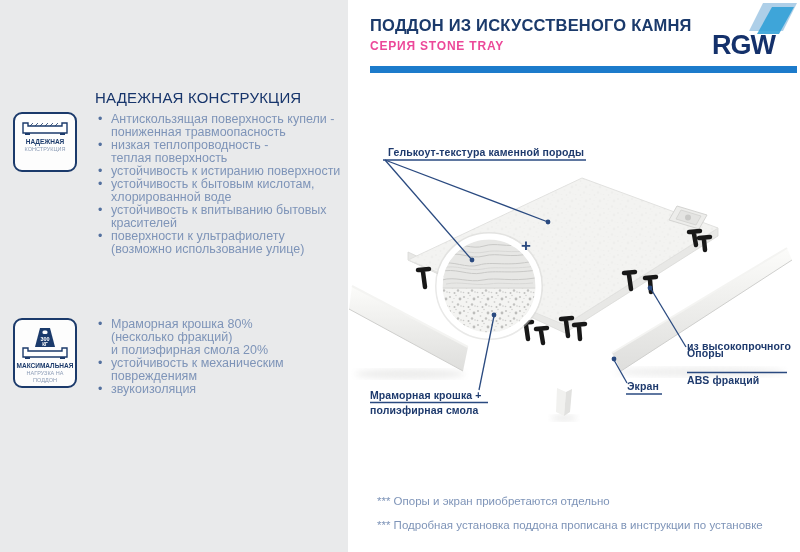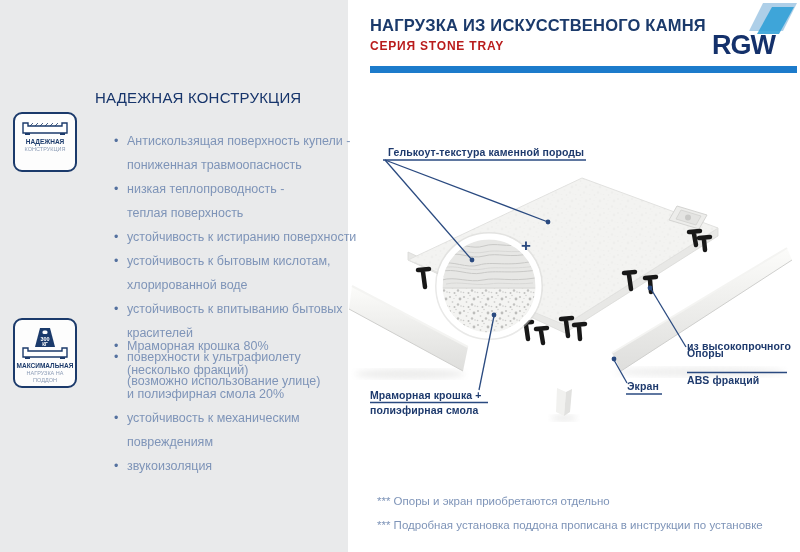--- a/index.html
+++ b/index.html
@@ -2,40 +2,40 @@
 <html><head>
 <meta charset="utf-8">
 <style>
   html,body{margin:0;padding:0;background:#fff;}
   .page{position:relative;width:800px;height:552px;background:#ffffff;overflow:hidden;
         font-family:"Liberation Sans","DejaVu Sans",sans-serif;}
   
   .left-panel{position:absolute;left:0;top:0;width:348px;height:552px;background:#e9eaeb;}
   .panel-heading{position:absolute;left:95px;top:89px;font-size:15px;font-weight:normal;
                  color:#17356b;letter-spacing:.2px;white-space:nowrap;}
-  ul.feature-list{position:absolute;left:97px;margin:16px;padding:0;list-style:none;
-                  width:250px;font-size:12.5px;line-height:24px;color:#7e94b8;}
+  ul.feature-list{position:absolute;left:97px;margin:0;padding:0;list-style:none;
+                  width:250px;font-size:12.5px;line-height:13px;color:#7e94b8;}
   ul.list1{top:113px;}
   ul.list2{top:318px;}
   ul.feature-list li{position:relative;padding-left:14px;margin:0;}
   ul.feature-list li::before{content:"•";position:absolute;left:1px;top:0;color:#54719f;}
   ul.feature-list li span{white-space:pre-line;}
   
   .badge{position:absolute;left:13px;width:64px;background:#fdfdfd;border:2px solid #1b3a6b;
          border-radius:9px;text-align:center;box-sizing:border-box;}
   .badge1{top:112px;height:60px;}
   .badge2{top:318px;height:70px;}
   .badge svg{display:block;margin:6px auto 2px auto;}
   .badge .b-line1{font-size:6.5px;font-weight:bold;color:#1b3a6b;line-height:8px;}
   .badge .b-line2{font-size:5.5px;color:#8c9cb6;line-height:7px;}
   
   .doc-title{position:absolute;left:370px;top:16px;font-size:16.5px;font-weight:bold;
              color:#1b3a6b;letter-spacing:.2px;white-space:nowrap;}
   .doc-subtitle{position:absolute;left:370px;top:39px;font-size:12px;font-weight:600;
-                color:#b91c1c;letter-spacing:.8px;white-space:nowrap;}
+                color:#ec4899;letter-spacing:.8px;white-space:nowrap;}
   .header-rule{position:absolute;left:370px;top:66px;width:427px;height:7px;background:#1c7bcb;}
   .logo{position:absolute;left:700px;top:0;}
   
   .diagram-svg{position:absolute;left:0;top:0;z-index:1;}
   .d-label{position:absolute;z-index:2;font-size:10.5px;font-weight:bold;color:#1e3a6d;
            white-space:nowrap;letter-spacing:.1px;}
   .lbl-gelcoat{left:388px;top:146px;}
   .lbl-marble1{left:370px;top:389px;}
   .lbl-marble2{left:370px;top:404px;}
   .lbl-screen{left:627px;top:380px;}
@@ -97,21 +97,21 @@
     <ul class="feature-list list2">
       <li><span>Мраморная крошка 80%
 (несколько фракций)
 и полиэфирная смола 20%</span></li>
       <li><span>устойчивость к механическим
 повреждениям</span></li>
       <li><span>звукоизоляция</span></li>
     </ul>
   </div>
 
-  <div class="doc-title">НАГРУЗКА ИЗ ИСКУССТВЕНОГО КАМНЯ</div>
+  <div class="doc-title">ПОДДОН ИЗ ИСКУССТВЕНОГО КАМНЯ</div>
   <div class="doc-subtitle">СЕРИЯ STONE TRAY</div>
   <div class="header-rule"></div>
   <svg class="logo" width="100" height="64" viewBox="700 0 100 64">
     <polygon points="763,3 797,3 783,31 749,31" fill="#aecfe8"></polygon>
     <polygon points="772,7 794,7 779,34 757,34" fill="#2f9fd6" opacity="0.88"></polygon>
     <text x="712" y="54" font-size="27" font-weight="bold" fill="#14316b" letter-spacing="-1">RGW</text>
   </svg>
 
   <svg class="diagram-svg" width="800" height="552" viewBox="0 0 800 552">
     <defs>

